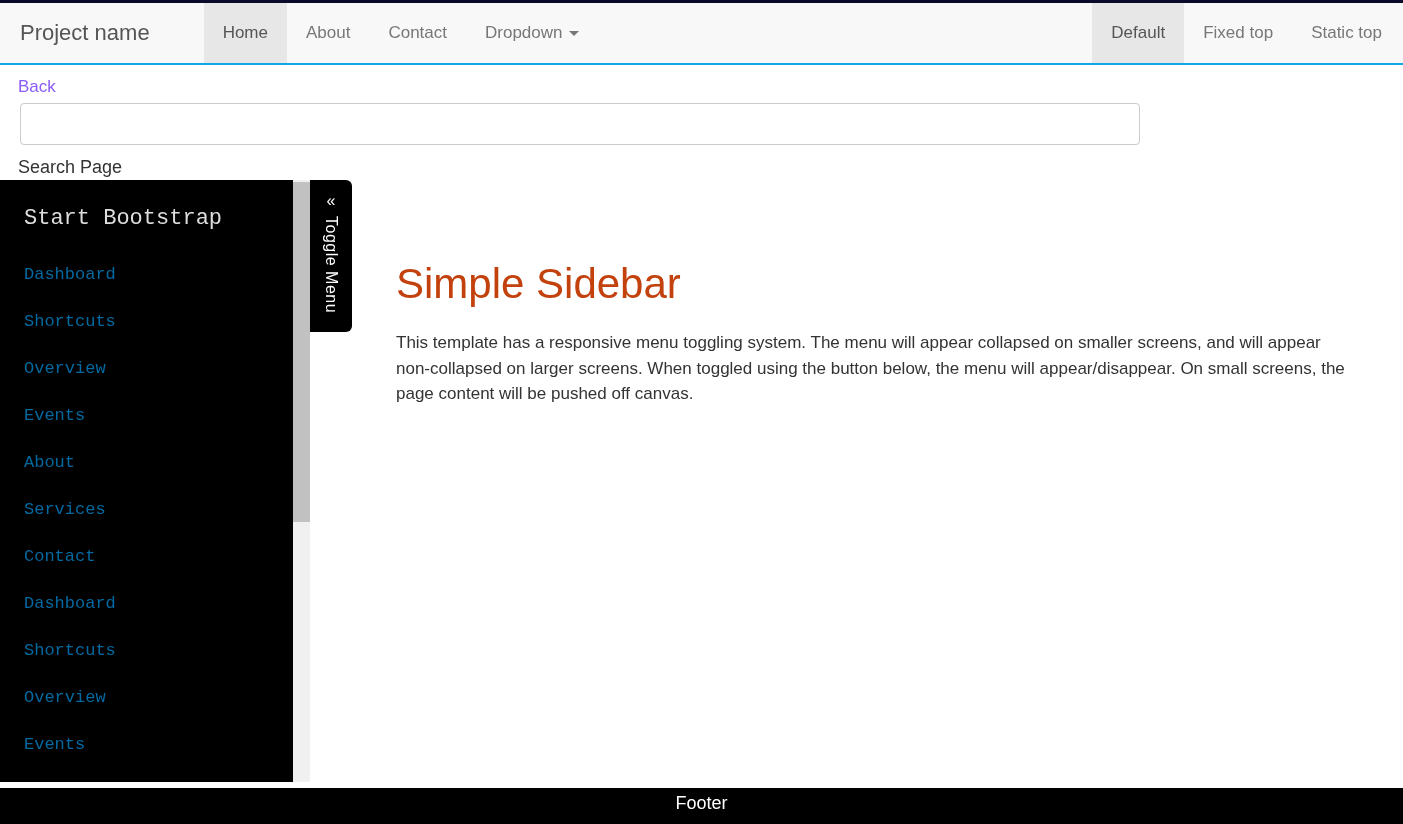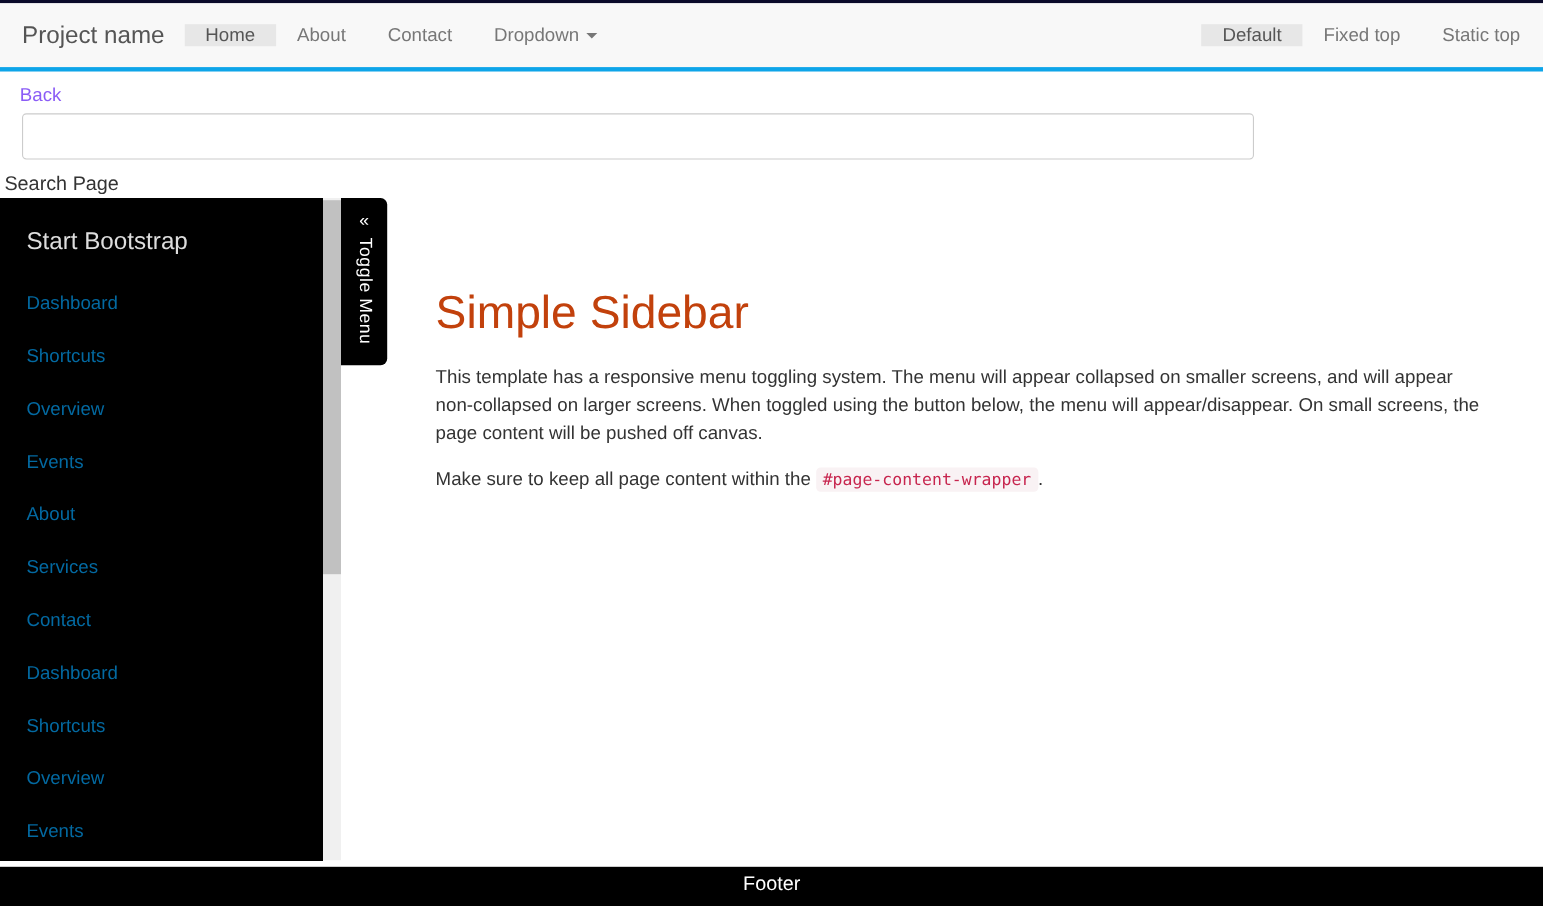--- a/index.html
+++ b/index.html
@@ -9,35 +9,36 @@
   color: #333;
   background: #fff;
   width: 1403px;
   height: 824px;
   overflow: hidden;
   position: relative;
 }
 .top-line { height: 3px; background: #0a0a2a; }
 .navbar {
   background: #f8f8f8;
-  border-bottom: 4px solid #0ea5e9;
+  border-bottom: 2px solid #0ea5e9;
   height: 62px;
   display: flex;
   align-items: stretch;
   padding: 0 2px;
+  gap: 36px;
 }
 .navbar-brand {
   font-size: 22px;
   color: #555;
   padding: 17px 18px;
   display: flex;
   align-items: center;
   text-decoration: none;
 }
-.nav { display: flex; list-style: none; align-items: center; }
+.nav { display: flex; list-style: none; }
 .nav-item {
   padding: 0 19px;
   display: flex;
   align-items: center;
   font-size: 17px;
   color: #777;
   cursor: pointer;
 }
 .nav-item.active { background: #e7e7e7; color: #555; }
 .nav-right { margin-left: auto; }
@@ -55,31 +56,32 @@
 .search-wrap { padding: 6px 0 8px 0; }
 .search-input {
   width: 1120px;
   height: 42px;
   border: 1px solid #ccc;
   border-radius: 4px;
   padding: 6px 12px;
   font-size: 16px;
   margin-left: 2px;
 }
-.search-label { font-size: 18px; color: #333; padding: 4px 0 0 4px; }
+.search-label { font-size: 18px; color: #333; padding: 4px 0 0 18px; }
 .frame-area {
   position: relative;
   margin-top: 2px;
   height: 602px;
   display: flex;
 }
 .sidebar-col {
   width: 310px;
   height: 100%;
   position: relative;
+  font-family: Liberation Mono, monospace;
 }
 .sidebar-scroll {
   width: 293px;
   height: 100%;
   background: #000;
   overflow-y: auto;
   scrollbar-width: auto;
 }
 .sidebar-scroll::-webkit-scrollbar { width: 17px; }
 .sidebar-scroll::-webkit-scrollbar-track { background: #f0f0f0; }
@@ -228,20 +230,16 @@
   </div>
 
   <div class="toggle-btn">
     <span class="toggle-icon">«</span>
     <span class="toggle-text">Toggle Menu</span>
   </div>
 
   <div class="content-col">
     <h1 class="content-title">Simple Sidebar</h1>
     <p class="content-p">This template has a responsive menu toggling system. The menu will appear collapsed on smaller screens, and will appear non-collapsed on larger screens. When toggled using the button below, the menu will appear/disappear. On small screens, the page content will be pushed off canvas.</p>
-    <p class="content-p">
-      <span>Make sure to keep all page content within the </span>
-      <code>#page-content-wrapper</code><span>.</span>
-    </p>
   </div>
 </div>
 
 <div class="footer">Footer</div>
 
 </body></html>

